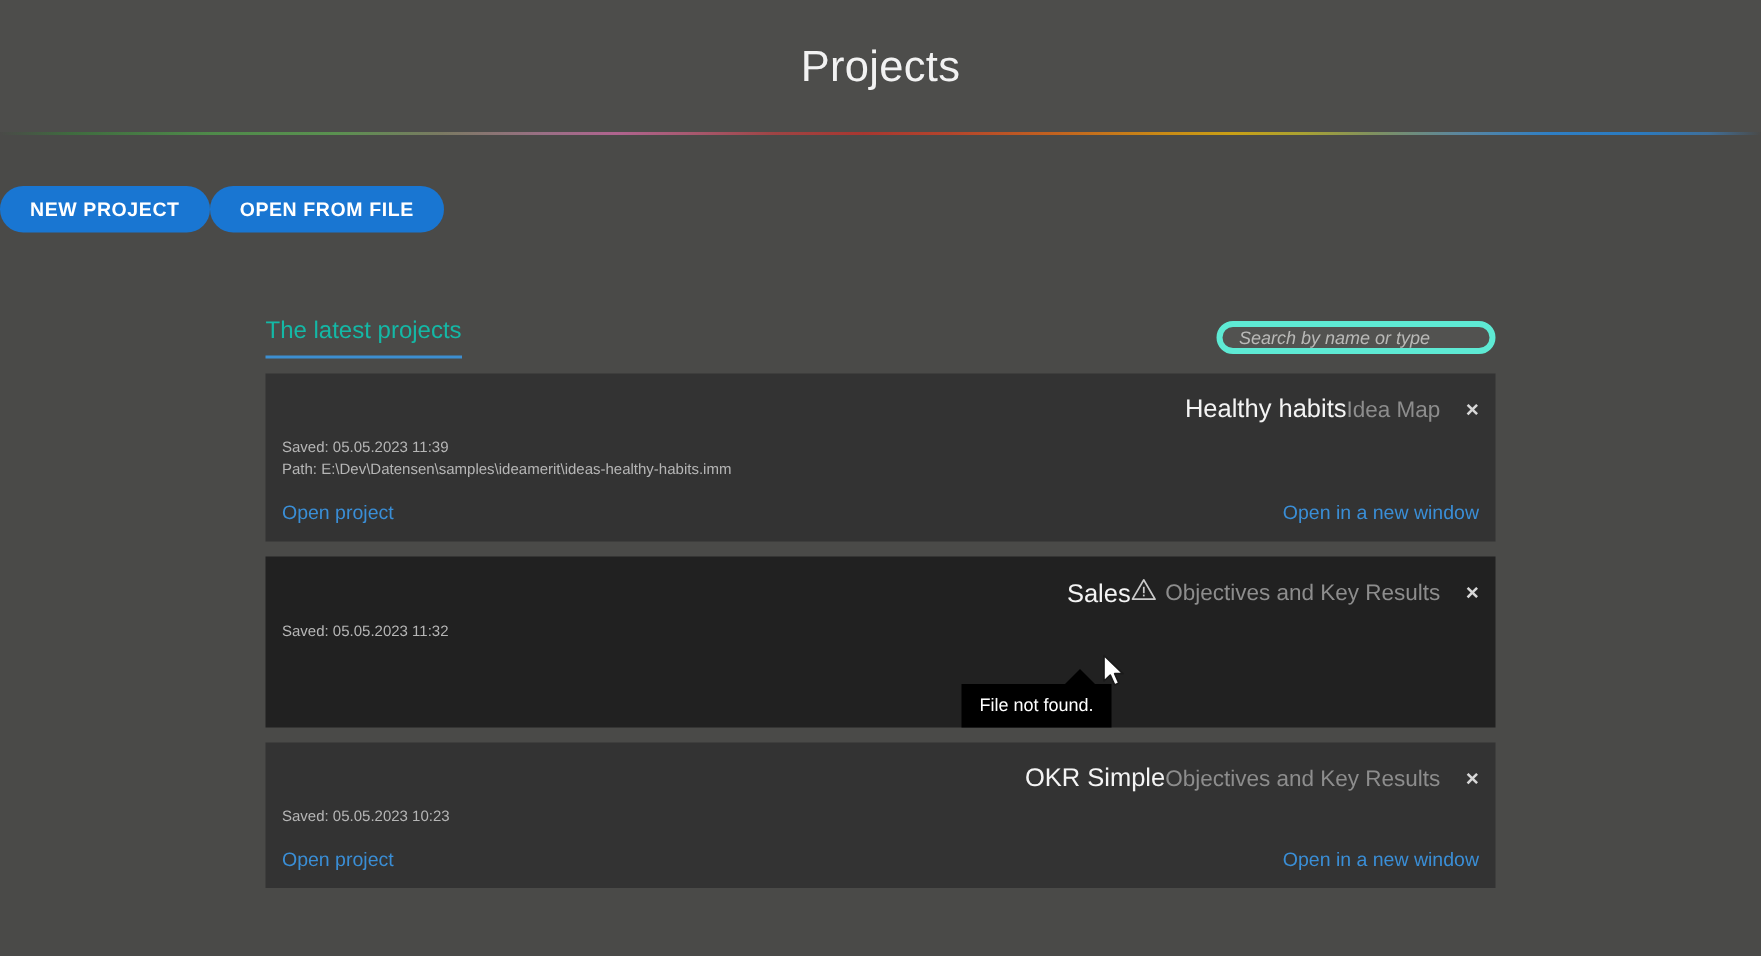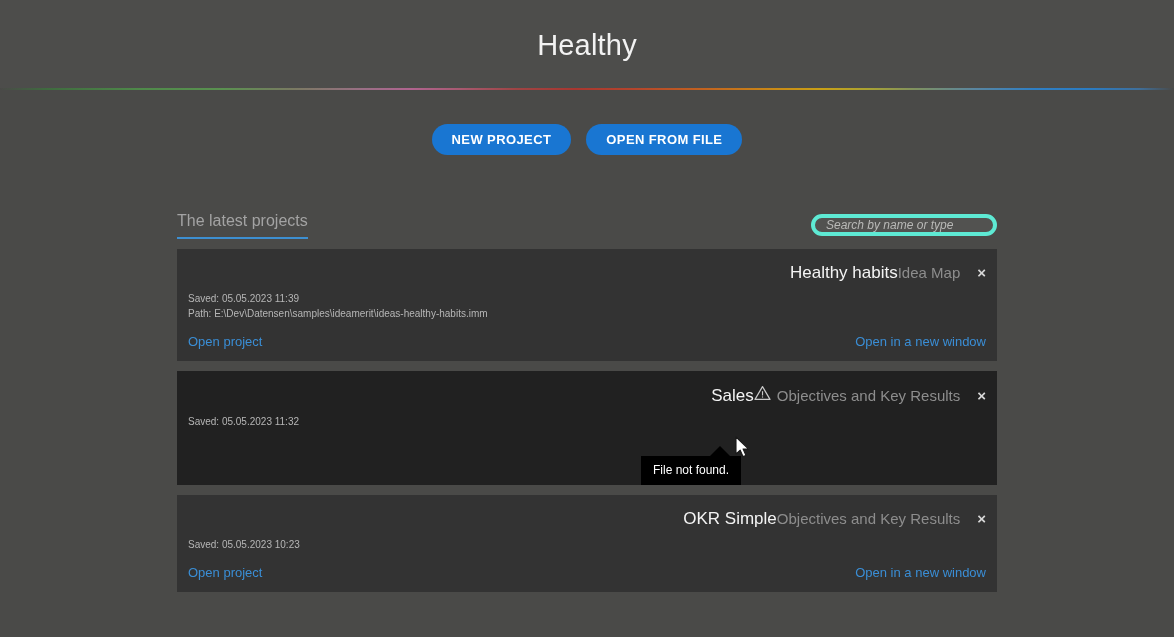--- a/index.html
+++ b/index.html
@@ -60,22 +60,20 @@
       #5a86a0 83%,
       #2f7fc4 88%,
       #2b7bc0 93%,
       #3f6f9a 97%,
       #4a4a48 100%);
   }
 
   
   #action-bar {
     display: flex;
-    justify-content: center;
-    gap: 15px;
     margin-top: 34px;
   }
 
   .pill-button {
     background: #1976d2;
     color: #ffffff;
     border: none;
     border-radius: 16px;
     height: 31px;
     padding: 0 20px;
@@ -98,21 +96,21 @@
     align-items: flex-end;
     justify-content: space-between;
     height: 34px;
     margin-bottom: 10px;
   }
 
   #section-title-wrap { position: relative; }
 
   #section-title {
     font-size: 16px;
-    color: #a3a3a3;
+    color: #14b8a6;
     padding-bottom: 7px;
     display: inline-block;
   }
 
   #section-underline {
     height: 2px;
     background: #3d8fd1;
     width: 100%;
   }
 
@@ -230,21 +228,21 @@
     left: 735px;
     top: 436px;
     z-index: 60;
     pointer-events: none;
   }
 </style>
 </head>
 <body>
 
 <div id="header">
-  <div id="page-title">Healthy</div>
+  <div id="page-title">Projects</div>
   <div id="rainbow-rule"></div>
 </div>
 
 <div id="action-bar">
   <button class="pill-button">NEW PROJECT</button>
   <button class="pill-button">OPEN FROM FILE</button>
 </div>
 
 <div id="content">
 

